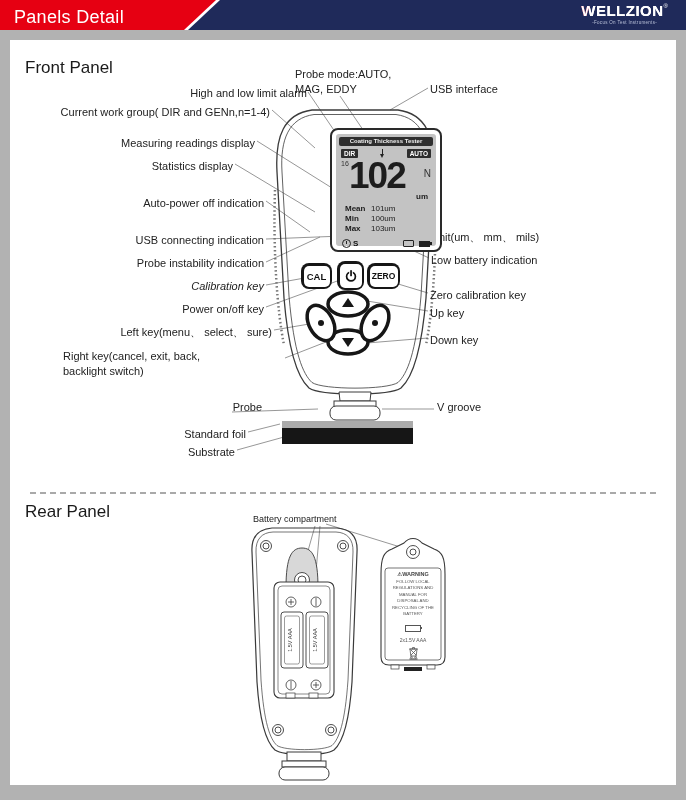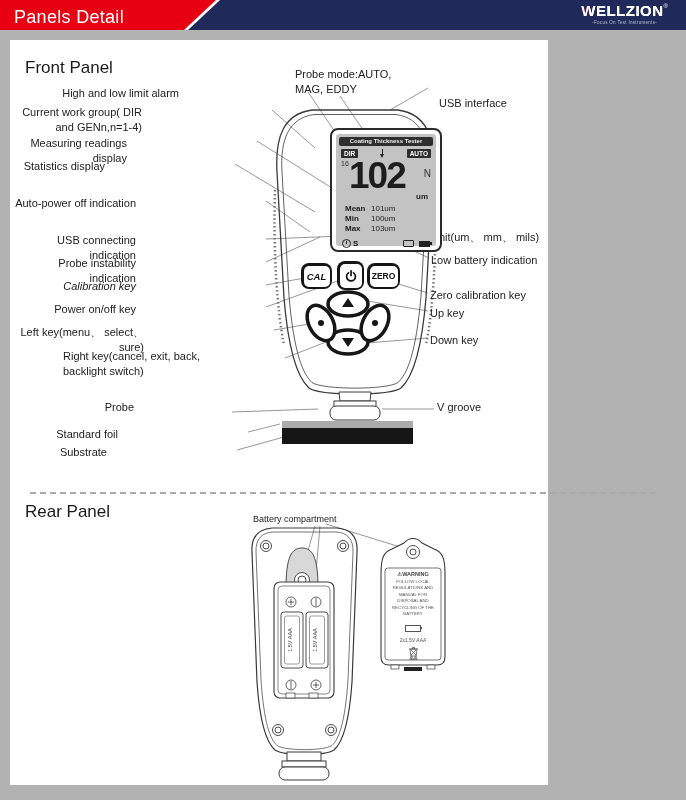--- a/index.html
+++ b/index.html
@@ -12,21 +12,21 @@
   .hdr-red{position:absolute;left:0;top:0;height:30px;width:226px;background:#e60012;
         clip-path:polygon(0 0,216px 0,184px 30px,0 30px);}
   .hdr-title{position:absolute;left:14px;top:7px;font-size:18px;color:#ffffff;letter-spacing:.3px;}
   .logo{position:absolute;right:18px;top:3px;text-align:center;line-height:1;}
   .logo-brand{font-size:15px;font-weight:900;letter-spacing:.5px;color:#ffffff;
         background:linear-gradient(105deg,#e60012 12%,#ffffff 12%);
         -webkit-background-clip:text;background-clip:text;}
   .logo-reg{font-size:6px;color:#ffffff;vertical-align:top;}
   .logo-tag{font-size:4.5px;color:#b9c0d8;margin-top:2px;letter-spacing:.3px;}
   
-  .sheet{position:absolute;left:10px;top:40px;width:538px;height:745px;background:#ffffff;}
+  .sheet{position:absolute;left:10px;top:40px;width:666px;height:745px;background:#ffffff;}
   .diagram-svg{position:absolute;left:0;top:0;z-index:0;}
   .heading{position:absolute;font-size:17px;color:#1a1a1a;z-index:2;}
   .lbl{position:absolute;font-size:11px;color:#222;line-height:1.35;white-space:pre-line;z-index:2;}
   .lbl.ra{text-align:right;}
   .sm{font-size:9px;}
   .divider{position:absolute;left:20px;top:452px;width:626px;border-top:2px dashed #a9a9a9;z-index:1;}
   
   .lcd{position:absolute;left:288px;top:88px;width:112px;height:124px;background:#ffffff;
        border:2px solid #2a2a2a;border-radius:8px;padding:4px;box-sizing:border-box;z-index:2;margin-left:32px;}
   .screen{width:100%;height:100%;background:#c3c3c3;border-radius:3px;padding:3px;box-sizing:border-box;}
@@ -214,21 +214,21 @@
         <rect x="375" y="528" width="56" height="92" rx="3" stroke-width="0.7"></rect>
         <rect x="381" y="625" width="8" height="4" stroke-width="0.7"></rect>
         <rect x="417" y="625" width="8" height="4" stroke-width="0.7"></rect>
       </g>
     </svg>
 
     <div class="heading" style="left:15px;top:18px;">Front Panel</div>
 
     <div class="lbl" style="left:285px;top:27px;">Probe mode:AUTO,
 MAG, EDDY</div>
-    <div class="lbl" style="left:420px;top:56px;margin-left:9px;">USB interface</div>
+    <div class="lbl" style="left:420px;top:42px;">USB interface</div>
 
     <div class="lbl ra" style="right:369px;top:46px;">High and low limit alarm</div>
     <div class="lbl ra" style="right:406px;top:65px;">Current work group( DIR and GENn,n=1-4)</div>
     <div class="lbl ra" style="right:421px;top:96px;">Measuring readings display</div>
     <div class="lbl ra" style="right:443px;top:119px;">Statistics display</div>
     <div class="lbl ra" style="right:412px;top:156px;">Auto-power off indication</div>
     <div class="lbl ra" style="right:412px;top:193px;">USB connecting indication</div>
     <div class="lbl ra" style="right:412px;top:216px;">Probe instability indication</div>
     <div class="lbl ra" style="right:412px;top:239px;font-style:italic;">Calibration key</div>
     <div class="lbl ra" style="right:412px;top:262px;">Power on/off key</div>
@@ -281,21 +281,21 @@
             <span class="st-s">S</span>
           </span>
           <span class="st-right">
             <span class="ico-usb"></span>
             <span class="ico-batt"></span>
           </span>
         </div>
       </div>
     </div>
 
-    <div class="key" style="left:291px;top:223px;width:31px;height:26px;font-style:italic;">
+    <div class="key" style="left:291px;top:223px;width:31px;height:26px;">
       <div class="key-cap" style="font-size:9.5px;">CAL</div>
     </div>
     <div class="key" style="left:327px;top:221px;width:27px;height:29px;">
       <div class="key-cap">
         <svg width="14" height="14" viewBox="0 0 14 14">
           <circle cx="7" cy="7.5" r="4.4" fill="none" stroke="#111" stroke-width="1.7"></circle>
           <rect x="5.2" y="1.8" width="3.6" height="3.4" fill="#fff"></rect>
           <rect x="6.2" y="1.2" width="1.7" height="6" fill="#111"></rect>
         </svg>
       </div>

